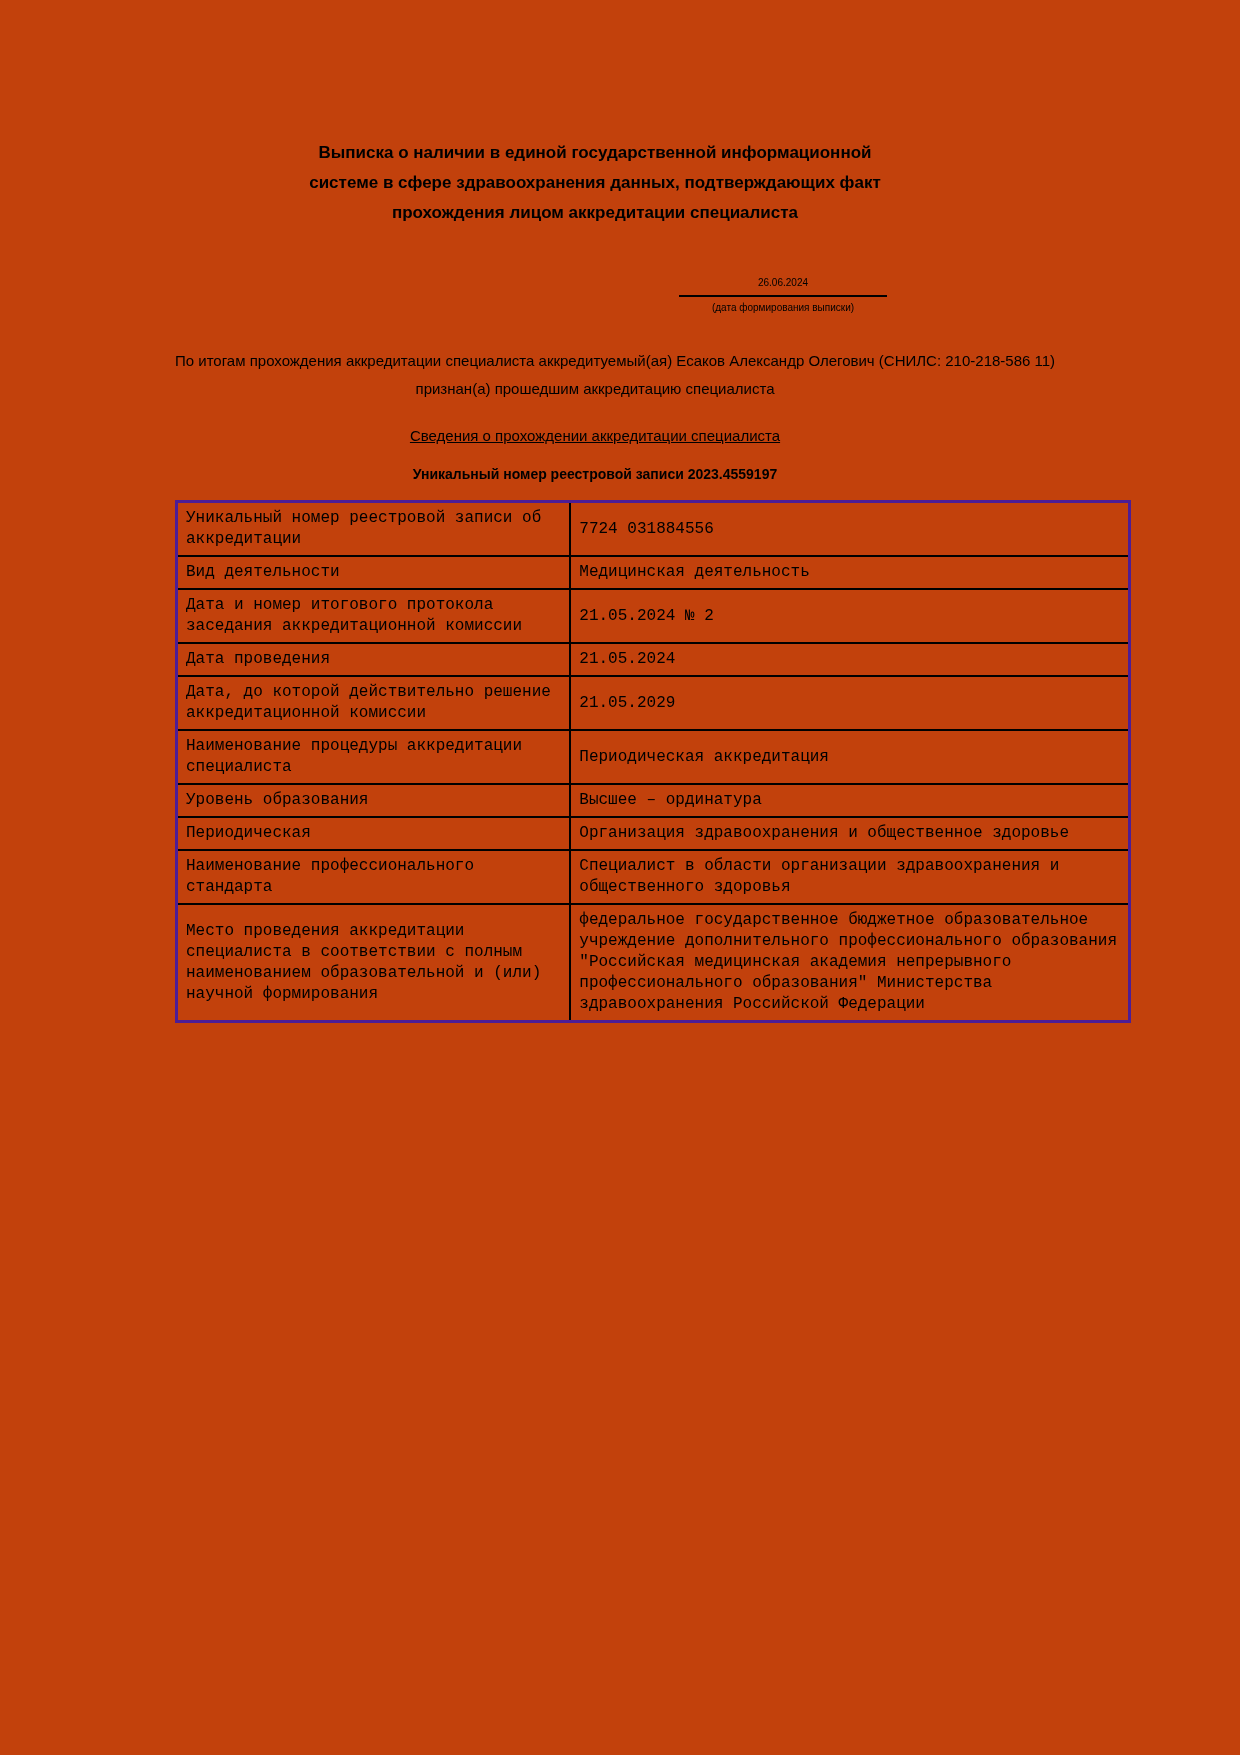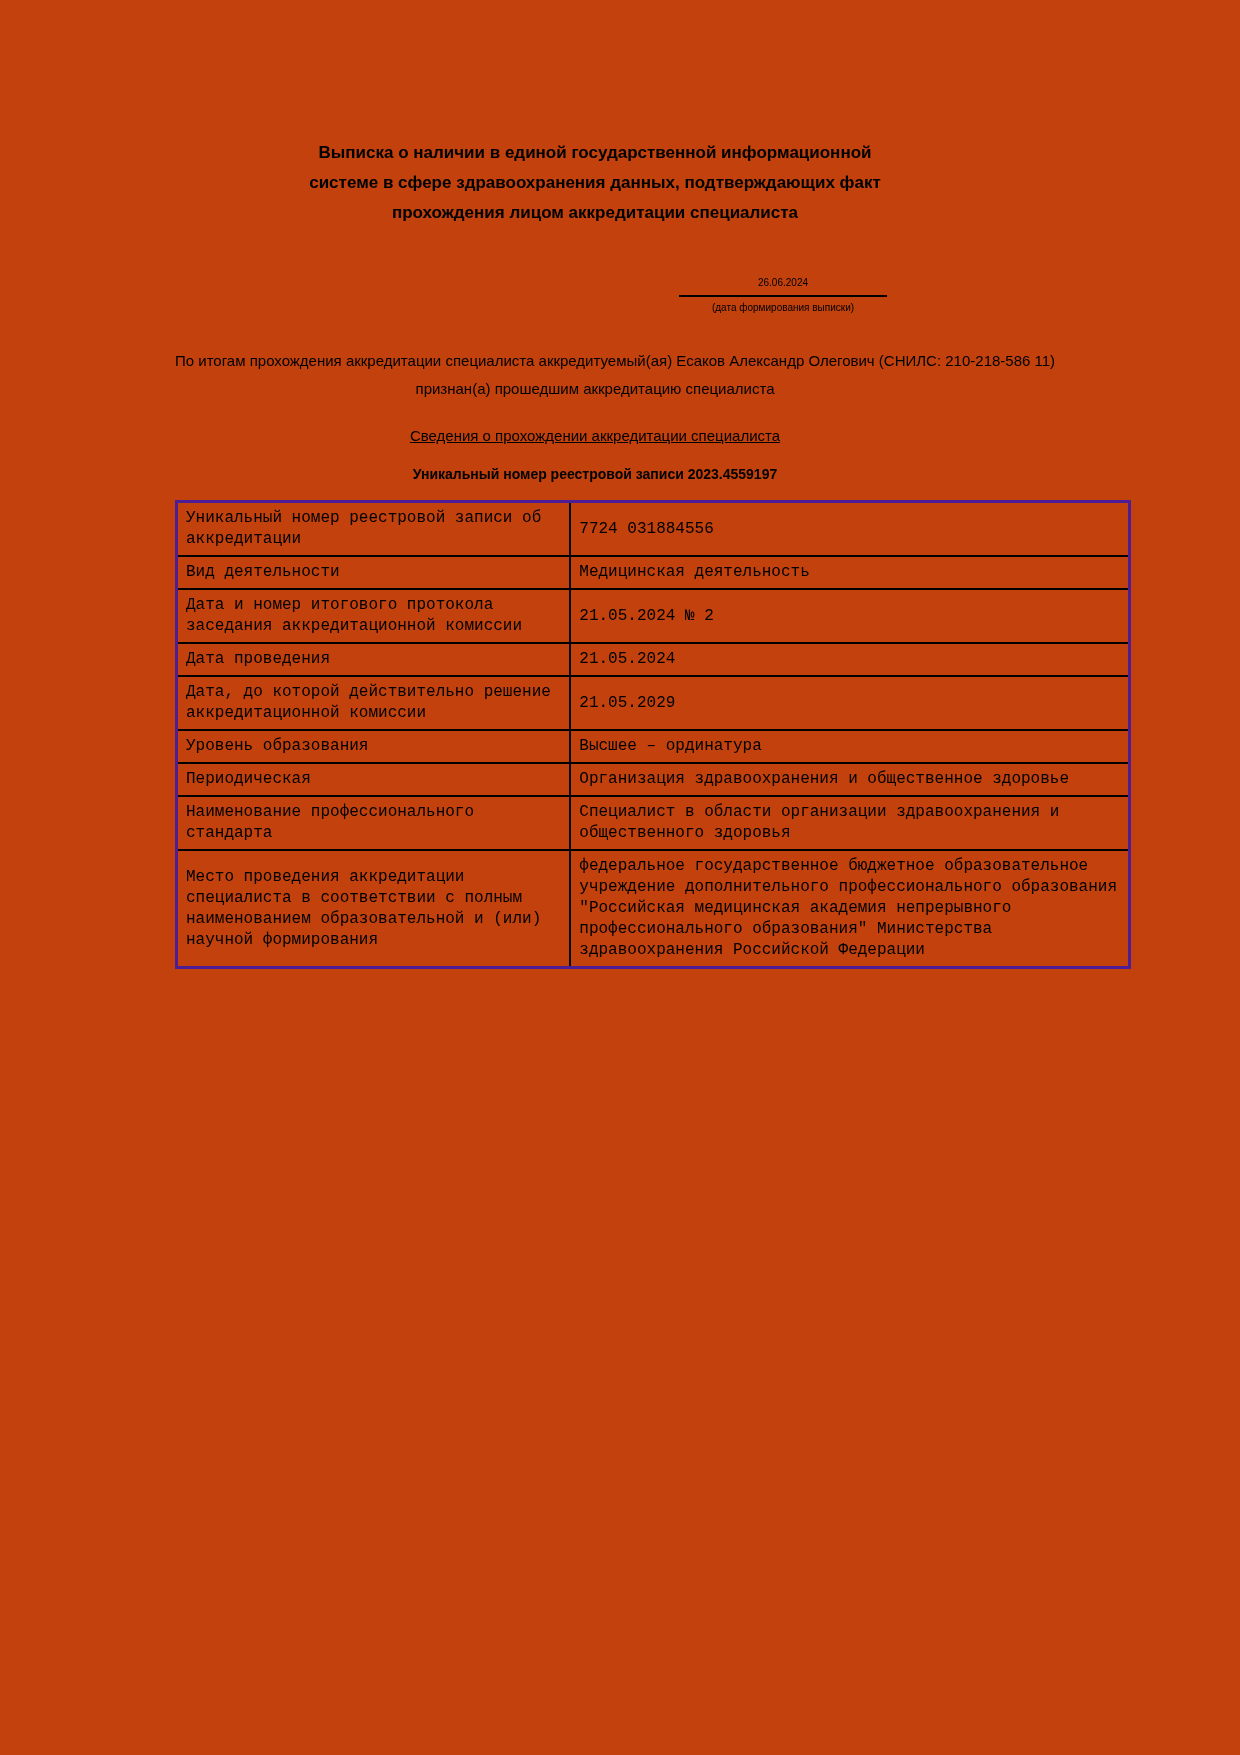--- a/index.html
+++ b/index.html
@@ -124,20 +124,24 @@
       </tr>
       <tr>
         <td class="label-cell">Дата проведения</td>
         <td class="value-cell">21.05.2024</td>
       </tr>
       <tr>
         <td class="label-cell">Дата, до которой действительно решение аккредитационной комиссии</td>
         <td class="value-cell">21.05.2029</td>
       </tr>
       <tr>
+        <td class="label-cell">Наименование процедуры аккредитации специалиста</td>
+        <td class="value-cell">Периодическая аккредитация</td>
+      </tr>
+      <tr>
         <td class="label-cell">Уровень образования</td>
         <td class="value-cell">Высшее – ординатура</td>
       </tr>
       <tr>
         <td class="label-cell">Периодическая</td>
         <td class="value-cell">Организация здравоохранения и общественное здоровье</td>
       </tr>
       <tr>
         <td class="label-cell">Наименование профессионального стандарта</td>
         <td class="value-cell">Специалист в области организации здравоохранения и общественного здоровья</td>

